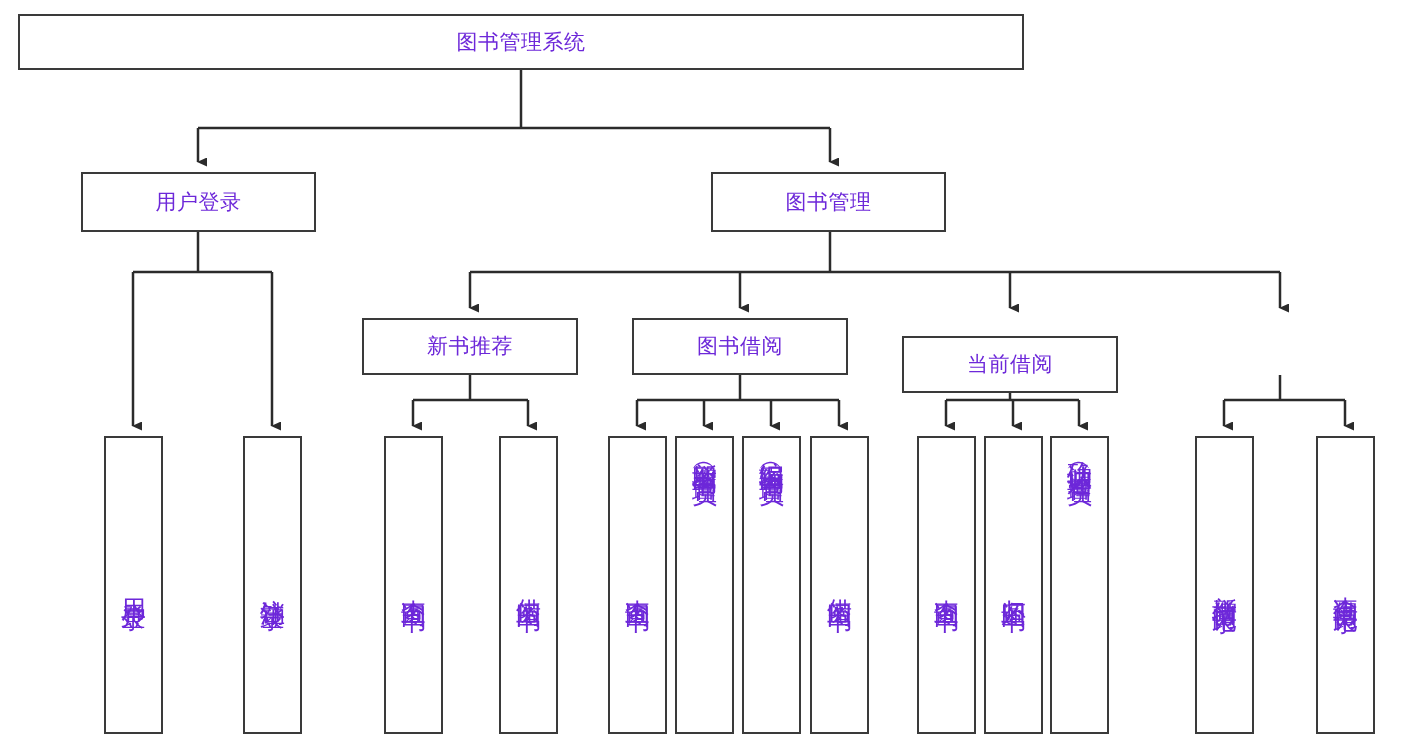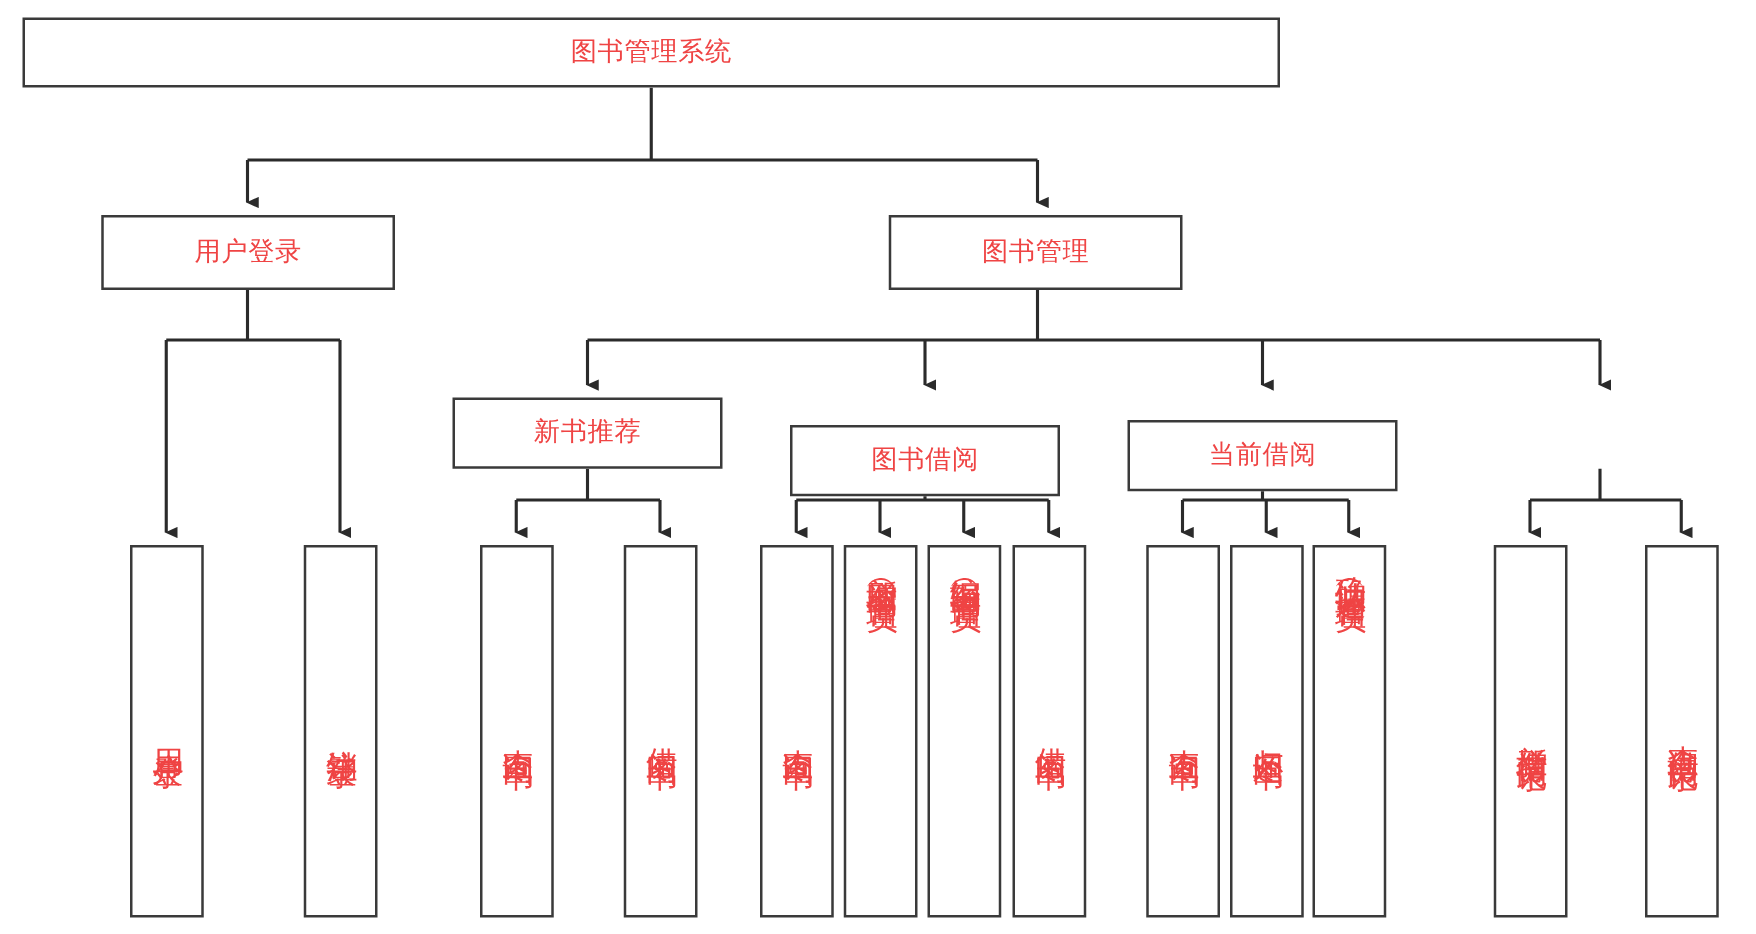--- a/index.html
+++ b/index.html
@@ -27,21 +27,21 @@
     position: absolute;
     box-sizing: border-box;
     background: #ffffff;
     border: 2px solid #3a3a3a;
     display: flex;
     align-items: center;
     justify-content: center;
     z-index: 2;
   }
   .node .label {
-    color: #ef4444;
+    color: #6d28d9;
     line-height: 1.18;
     letter-spacing: 0.5px;
     white-space: nowrap;
   }
   .node.horiz .label {
     font-size: 21px;
   }
   .node.vert {
     align-items: center;
     justify-content: center;
@@ -131,21 +131,21 @@
   <div class="node horiz" style="left:81px; top:172px; width:235px; height:60px;">
     <span class="label">用户登录</span>
   </div>
   <div class="node horiz" style="left:362px; top:318px; width:216px; height:57px;">
     <span class="label">新书推荐</span>
   </div>
 
   <div class="node horiz" style="left:711px; top:172px; width:235px; height:60px;">
     <span class="label">图书管理</span>
   </div>
-  <div class="node horiz" style="left:632px; top:318px; width:216px; height:57px;margin-top:22px;">
+  <div class="node horiz" style="left:632px; top:318px; width:216px; height:57px;">
     <span class="label">图书借阅</span>
   </div>
   <div class="node horiz" style="left:902px; top:336px; width:216px; height:57px;">
     <span class="label">当前借阅</span>
   </div>
 
   <div class="node vert" style="left:104px; top:436px; width:59px; height:298px;">
     <span class="label">用户登录</span>
   </div>
   <div class="node vert" style="left:243px; top:436px; width:59px; height:298px;">

